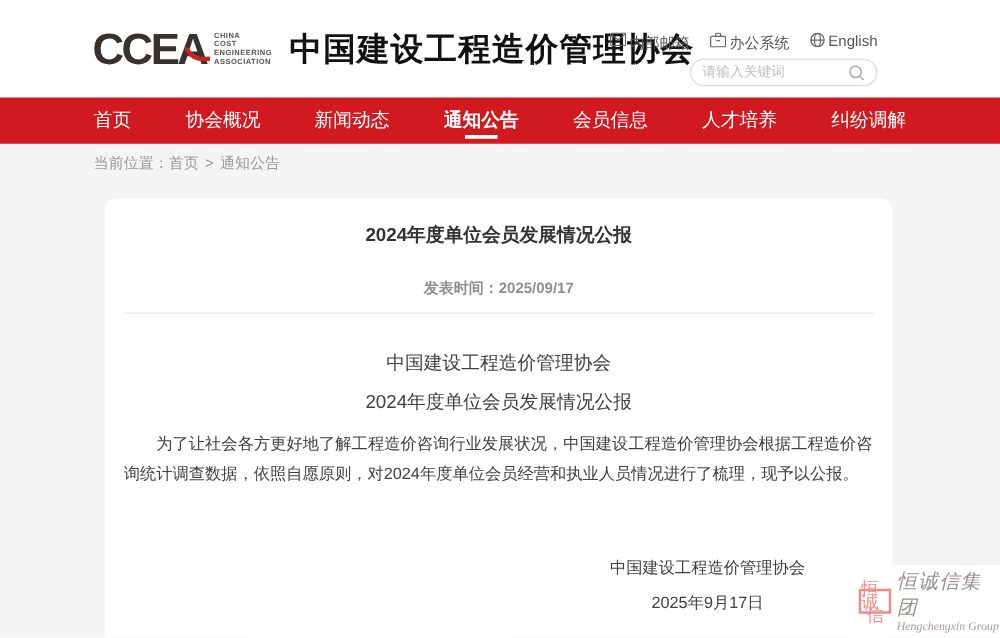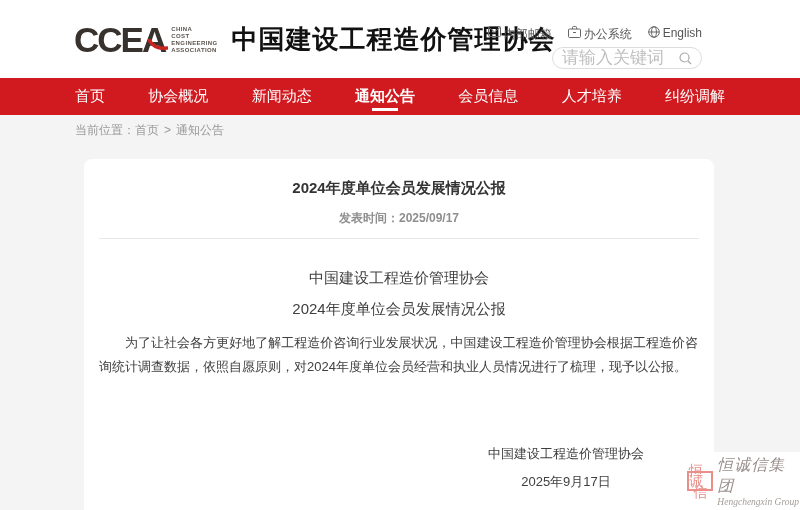--- a/index.html
+++ b/index.html
@@ -16,38 +16,38 @@
   .ccea { position:relative; font-size:35px; font-weight:bold; color:#38322e; letter-spacing:-2px; line-height:34px; }
   .ccea-swoosh { position:absolute; right:-3px; bottom:1px; }
   .logo-sub { margin-left:6px; font-size:6px; font-weight:bold; color:#5a534e; line-height:7px; letter-spacing:.4px; }
   .site-title { margin-left:14px; font-size:26px; font-weight:bold; color:#111; letter-spacing:1px; }
   .quick-links { position:absolute; top:26px; right:98px; display:flex; gap:16px; font-size:12px; color:#555; }
   .quick-link { display:flex; align-items:flex-start; gap:3px; cursor:pointer; }
   .quick-link svg { display:block; }
   .search-box { position:absolute; top:47px; right:98px; width:150px; height:22px;
     border:1px solid #ddd; border-radius:11px; background:#fff;
     display:flex; align-items:center; padding:0 9px; }
-  .search-box input { flex:1; border:none; outline:none; font-size:17px; color:#666; background:transparent; min-width:0; }
+  .search-box input { flex:1; border:none; outline:none; font-size:11px; color:#666; background:transparent; min-width:0; }
   .search-box input::placeholder { color:#bfbfbf; }
   .search-btn { cursor:pointer; display:flex; align-items:center; }
   
   .nav { position:absolute; top:78px; left:0; width:800px; height:37px; background:#d01a20; }
   .nav-inner { height:100%; margin:0 75px; display:flex; justify-content:space-between; }
   .nav-item { position:relative; height:100%; display:flex; align-items:center; color:#fff; font-size:15px; cursor:pointer; }
   .nav-item.active { font-weight:bold; }
   .nav-item.active::after { content:""; position:absolute; left:50%; transform:translateX(-50%);
     bottom:4px; width:26px; height:3px; background:#fff; }
   
   .breadcrumb { position:absolute; top:122px; left:75px; font-size:12px; color:#999; }
   .breadcrumb a { color:#999; text-decoration:none; cursor:pointer; }
   .breadcrumb .sep { margin:0 5px; }
   
   .card { position:absolute; left:84px; top:159px; width:630px; height:361px; background:#fff; border-radius:8px; }
   .article-title { padding-top:20px; text-align:center; font-size:15px; font-weight:bold; color:#333; }
-  .article-date { margin-top:12px; text-align:center; font-size:12px; font-weight:bold; color:#8f8f8f; }
+  .article-date { margin-top:24px; text-align:center; font-size:12px; font-weight:bold; color:#8f8f8f; }
   .divider { height:1px; background:#e8e8e8; margin:11px 15px 0 15px; }
   .heading1 { margin-top:30px; text-align:center; font-size:15px; color:#404040; }
   .heading2 { margin-top:12px; text-align:center; font-size:15px; color:#404040; }
   .paragraph { margin:12px 16px 0 15px; font-size:13px; line-height:24px; color:#404040;
     text-align:justify; text-indent:2em; }
   .attachment { margin:22px 16px 0 14px; font-size:13px; color:#333; }
   .attachment a { color:#3aa4f0; text-decoration:underline; cursor:pointer; }
   .signature { position:absolute; right:70px; top:286px; text-align:center; font-size:13px; color:#404040; }
   .signature .sig-date { margin-top:10px; }
   

